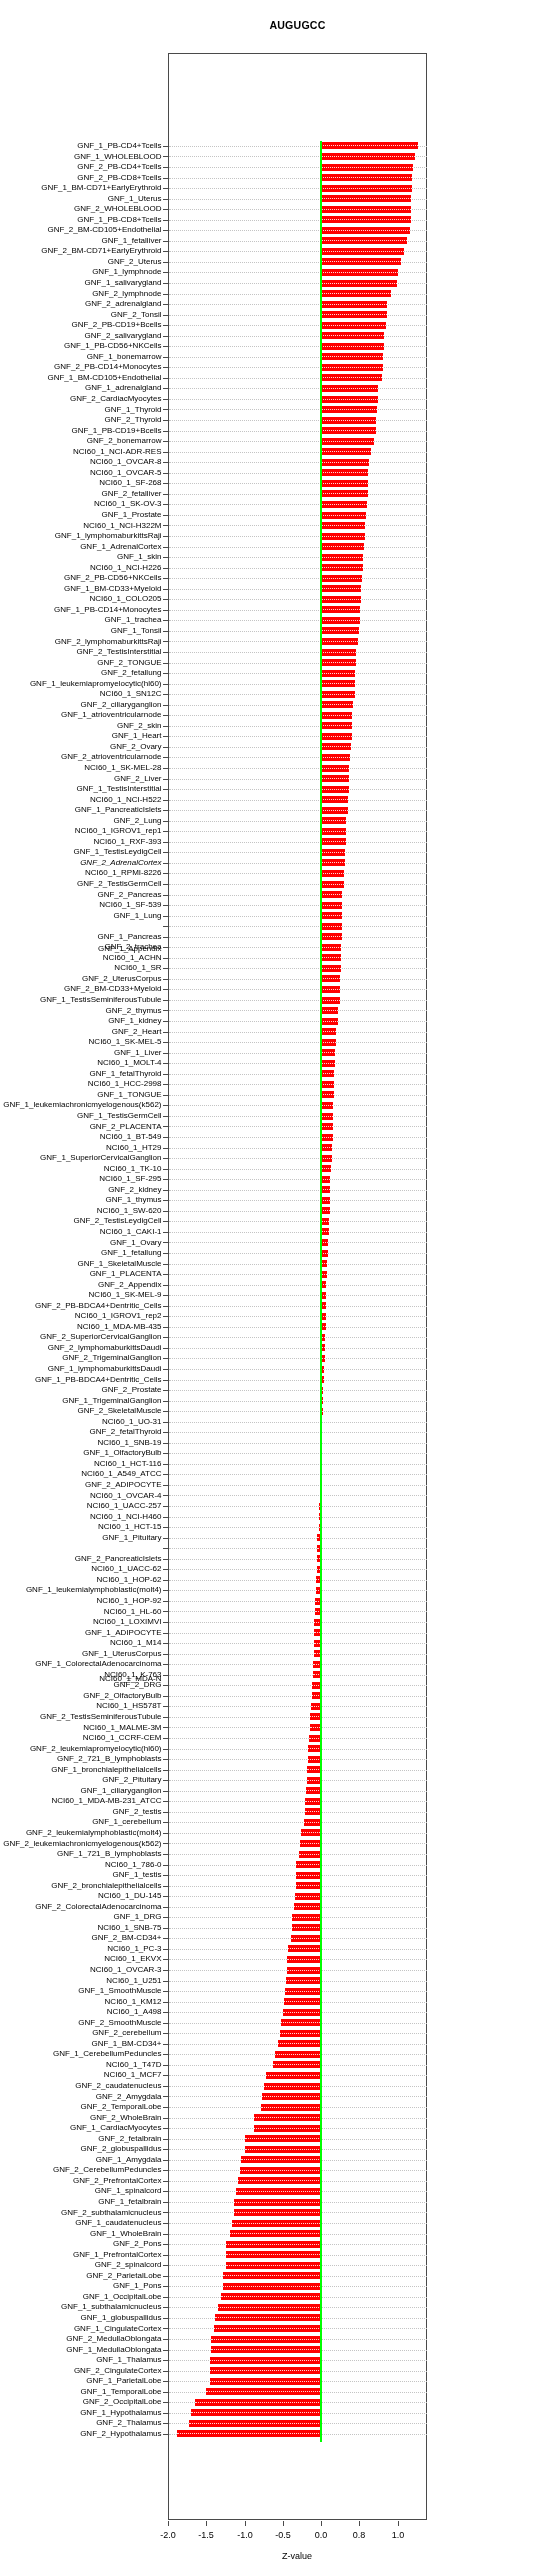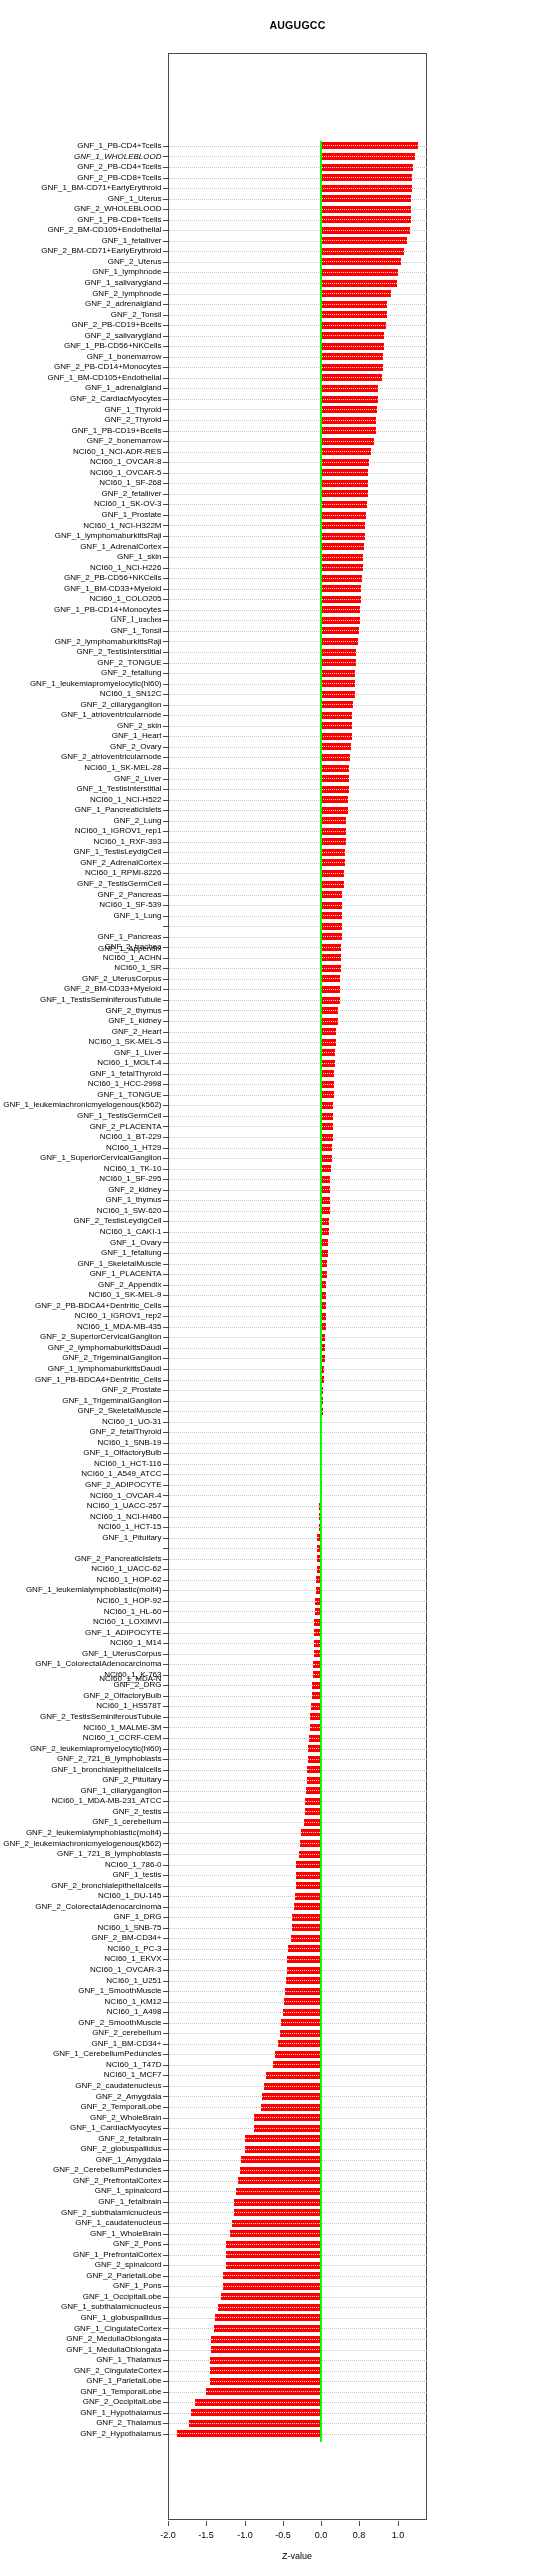--- a/index.html
+++ b/index.html
@@ -26,21 +26,21 @@
 
 <div id="figure">
   <div id="chart-title">AUGUGCC</div>
   <div id="plot-box"></div>
   <div id="plot-layer">
       <div class="grid-line" style="left: 169px; width: 258px; top: 146px;"></div>
       <div class="y-tick" style="left: 163px; top: 146px;"></div>
       <div class="cat-label" style="top: 141px;">GNF_1_PB-CD4+Tcells</div>
       <div class="grid-line" style="left: 169px; width: 258px; top: 156px;"></div>
       <div class="y-tick" style="left: 163px; top: 156px;"></div>
-      <div class="cat-label" style="top: 152px; font-style: italic;">GNF_1_WHOLEBLOOD</div>
+      <div class="cat-label" style="top: 152px;">GNF_1_WHOLEBLOOD</div>
       <div class="grid-line" style="left: 169px; width: 258px; top: 167px;"></div>
       <div class="y-tick" style="left: 163px; top: 167px;"></div>
       <div class="cat-label" style="top: 162px;">GNF_2_PB-CD4+Tcells</div>
       <div class="grid-line" style="left: 169px; width: 258px; top: 178px;"></div>
       <div class="y-tick" style="left: 163px; top: 178px;"></div>
       <div class="cat-label" style="top: 173px;">GNF_2_PB-CD8+Tcells</div>
       <div class="grid-line" style="left: 169px; width: 258px; top: 188px;"></div>
       <div class="y-tick" style="left: 163px; top: 188px;"></div>
       <div class="cat-label" style="top: 183px;">GNF_1_BM-CD71+EarlyErythroid</div>
       <div class="grid-line" style="left: 169px; width: 258px; top: 199px;"></div>
@@ -158,21 +158,21 @@
       <div class="y-tick" style="left: 163px; top: 589px;"></div>
       <div class="cat-label" style="top: 584px;">GNF_1_BM-CD33+Myeloid</div>
       <div class="grid-line" style="left: 169px; width: 258px; top: 599px;"></div>
       <div class="y-tick" style="left: 163px; top: 599px;"></div>
       <div class="cat-label" style="top: 594px;">NCI60_1_COLO205</div>
       <div class="grid-line" style="left: 169px; width: 258px; top: 610px;"></div>
       <div class="y-tick" style="left: 163px; top: 610px;"></div>
       <div class="cat-label" style="top: 605px;">GNF_1_PB-CD14+Monocytes</div>
       <div class="grid-line" style="left: 169px; width: 258px; top: 620px;"></div>
       <div class="y-tick" style="left: 163px; top: 620px;"></div>
-      <div class="cat-label" style="top: 615px; font-family: Liberation Serif, serif;">GNF_1_trachea</div>
+      <div class="cat-label" style="top: 615px;">GNF_1_trachea</div>
       <div class="grid-line" style="left: 169px; width: 258px; top: 631px;"></div>
       <div class="y-tick" style="left: 163px; top: 631px;"></div>
       <div class="cat-label" style="top: 626px;">GNF_1_Tonsil</div>
       <div class="grid-line" style="left: 169px; width: 258px; top: 641px;"></div>
       <div class="y-tick" style="left: 163px; top: 641px;"></div>
       <div class="cat-label" style="top: 637px;">GNF_2_lymphomaburkittsRaji</div>
       <div class="grid-line" style="left: 169px; width: 258px; top: 652px;"></div>
       <div class="y-tick" style="left: 163px; top: 652px;"></div>
       <div class="cat-label" style="top: 647px;">GNF_2_TestisInterstitial</div>
       <div class="grid-line" style="left: 169px; width: 258px; top: 663px;"></div>
@@ -227,21 +227,21 @@
       <div class="y-tick" style="left: 163px; top: 831px;"></div>
       <div class="cat-label" style="top: 826px;">NCI60_1_IGROV1_rep1</div>
       <div class="grid-line" style="left: 169px; width: 258px; top: 842px;"></div>
       <div class="y-tick" style="left: 163px; top: 842px;"></div>
       <div class="cat-label" style="top: 837px;">NCI60_1_RXF-393</div>
       <div class="grid-line" style="left: 169px; width: 258px; top: 852px;"></div>
       <div class="y-tick" style="left: 163px; top: 852px;"></div>
       <div class="cat-label" style="top: 847px;">GNF_1_TestisLeydigCell</div>
       <div class="grid-line" style="left: 169px; width: 258px; top: 863px;"></div>
       <div class="y-tick" style="left: 163px; top: 863px;"></div>
-      <div class="cat-label" style="top: 858px;">GNF_2_AdrenalCortex</div>
+      <div class="cat-label" style="top: 858px; font-style: italic;">GNF_2_AdrenalCortex</div>
       <div class="grid-line" style="left: 169px; width: 258px; top: 873px;"></div>
       <div class="y-tick" style="left: 163px; top: 873px;"></div>
       <div class="cat-label" style="top: 868px;">NCI60_1_RPMI-8226</div>
       <div class="grid-line" style="left: 169px; width: 258px; top: 884px;"></div>
       <div class="y-tick" style="left: 163px; top: 884px;"></div>
       <div class="cat-label" style="top: 879px;">GNF_2_TestisGermCell</div>
       <div class="grid-line" style="left: 169px; width: 258px; top: 895px;"></div>
       <div class="y-tick" style="left: 163px; top: 895px;"></div>
       <div class="cat-label" style="top: 890px;">GNF_2_Pancreas</div>
       <div class="grid-line" style="left: 169px; width: 258px; top: 905px;"></div>
@@ -305,21 +305,21 @@
       <div class="y-tick" style="left: 163px; top: 1105px;"></div>
       <div class="cat-label" style="top: 1100px;">GNF_1_leukemiachronicmyelogenous(k562)</div>
       <div class="grid-line" style="left: 169px; width: 258px; top: 1116px;"></div>
       <div class="y-tick" style="left: 163px; top: 1116px;"></div>
       <div class="cat-label" style="top: 1111px;">GNF_1_TestisGermCell</div>
       <div class="grid-line" style="left: 169px; width: 258px; top: 1126px;"></div>
       <div class="y-tick" style="left: 163px; top: 1126px;"></div>
       <div class="cat-label" style="top: 1122px;">GNF_2_PLACENTA</div>
       <div class="grid-line" style="left: 169px; width: 258px; top: 1137px;"></div>
       <div class="y-tick" style="left: 163px; top: 1137px;"></div>
-      <div class="cat-label" style="top: 1132px;">NCI60_1_BT-229</div>
+      <div class="cat-label" style="top: 1132px;">NCI60_1_BT-549</div>
       <div class="grid-line" style="left: 169px; width: 258px; top: 1148px;"></div>
       <div class="y-tick" style="left: 163px; top: 1148px;"></div>
       <div class="cat-label" style="top: 1143px;">NCI60_1_HT29</div>
       <div class="grid-line" style="left: 169px; width: 258px; top: 1158px;"></div>
       <div class="y-tick" style="left: 163px; top: 1158px;"></div>
       <div class="cat-label" style="top: 1153px;">GNF_1_SuperiorCervicalGanglion</div>
       <div class="grid-line" style="left: 169px; width: 258px; top: 1169px;"></div>
       <div class="y-tick" style="left: 163px; top: 1169px;"></div>
       <div class="cat-label" style="top: 1164px;">NCI60_1_TK-10</div>
       <div class="grid-line" style="left: 169px; width: 258px; top: 1179px;"></div>

